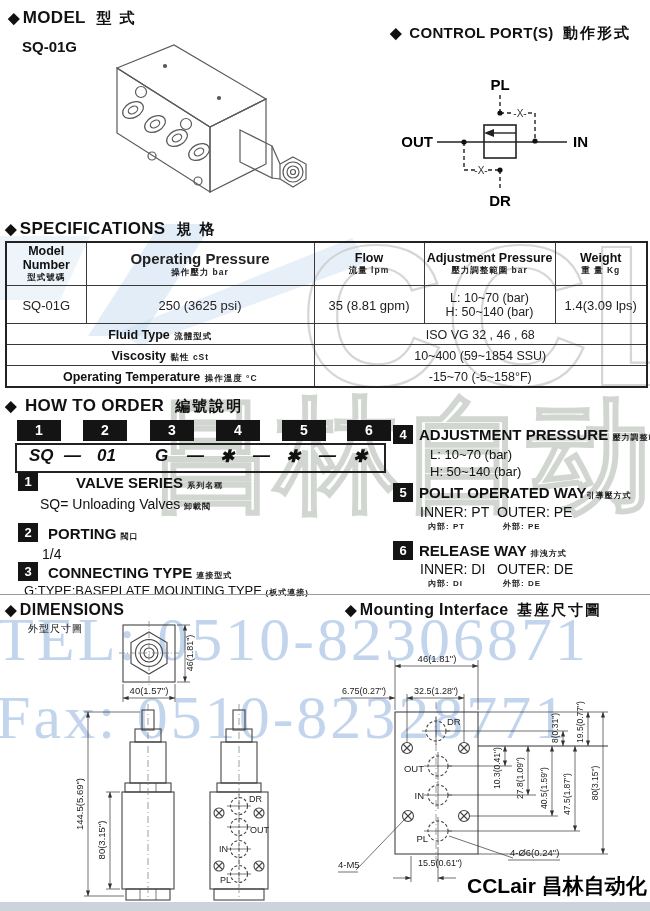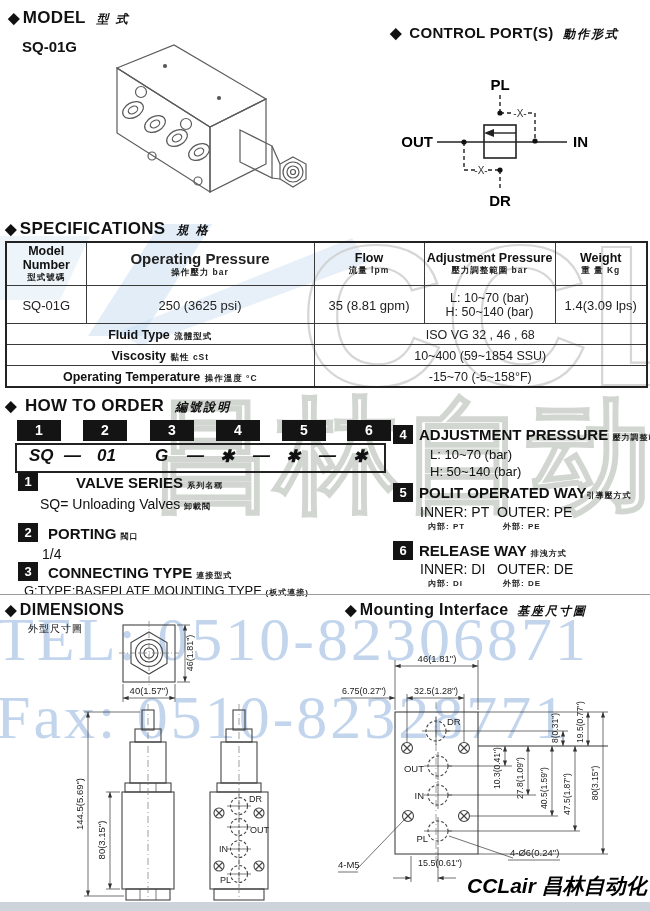--- a/index.html
+++ b/index.html
@@ -1,21 +1,21 @@
 <!DOCTYPE html>
 <html><head>
 <meta charset="utf-8">
 <style>
   html,body{margin:0;padding:0;background:#fff;}
   .page{position:relative;width:650px;height:911px;background:#ffffff;overflow:hidden;
         font-family:"Liberation Sans",sans-serif;color:#111;}
   .abs{position:absolute;}
   .hdr{font-weight:bold;font-size:17px;letter-spacing:.3px;white-space:nowrap;}
   .hdr .dia{font-size:15px;margin-right:3px;}
-  .cn{font-size:12px;font-weight:bold;letter-spacing:2px;font-style:italic;}
+  .cn{font-size:15px;font-weight:bold;letter-spacing:2px;}
   .cnplain{font-size:10px;letter-spacing:1px;}
   
   .wm{position:absolute;z-index:1;pointer-events:none;}
   .wm-phone{font-family:"Liberation Serif",serif;font-size:62px;color:#b4cbe8;opacity:.8;
             letter-spacing:3px;white-space:nowrap;}
   
   .ct{z-index:2;}
   
   table.spec{border-collapse:collapse;table-layout:fixed;width:641px;background:transparent;}
   table.spec td{border:1px solid #3a3a3a;text-align:center;vertical-align:middle;padding:1px 2px;
@@ -449,15 +449,15 @@
     <text transform="translate(547,190) rotate(-90)" font-size="8.5" text-anchor="middle" fill="#222">40.5(1.59")</text>
     <text transform="translate(570,196) rotate(-90)" font-size="8.5" text-anchor="middle" fill="#222">47.5(1.87")</text>
     <text transform="translate(558,130) rotate(-90)" font-size="8.5" text-anchor="middle" fill="#222">8(0.31")</text>
     <text transform="translate(583,124) rotate(-90)" font-size="8.5" text-anchor="middle" fill="#222">19.5(0.77")</text>
     <text transform="translate(598,185) rotate(-90)" font-size="8.5" text-anchor="middle" fill="#222">80(3.15")</text>
     <text x="440" y="268" font-size="9" text-anchor="middle" fill="#222">15.5(0.61")</text>
     <text x="338" y="270" font-size="9.5" fill="#222">4-M5</text>
     <text x="510" y="258" font-size="9.5" fill="#222">4-Ø6(0.24")</text>
   </svg>
 
-  <div class="brand" style="left:467px;top:872px;font-style:italic;">CCLair 昌林自动化</div>
+  <div class="brand" style="left:467px;top:872px;">CCLair 昌林自动化</div>
   <div class="botband"></div>
 </div>
 
 </body></html>

